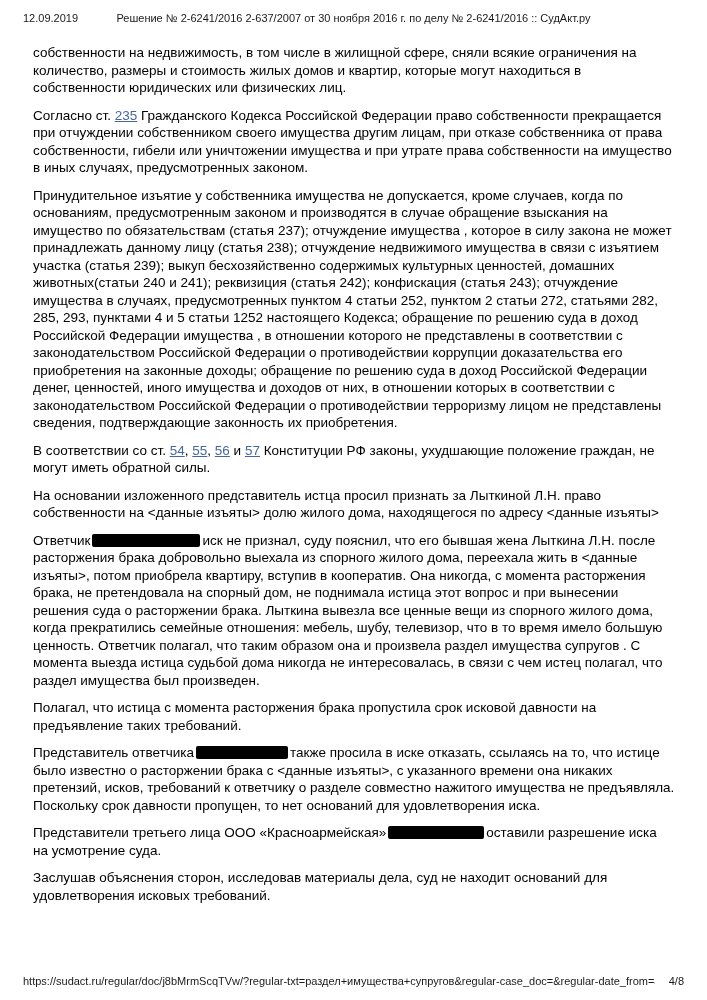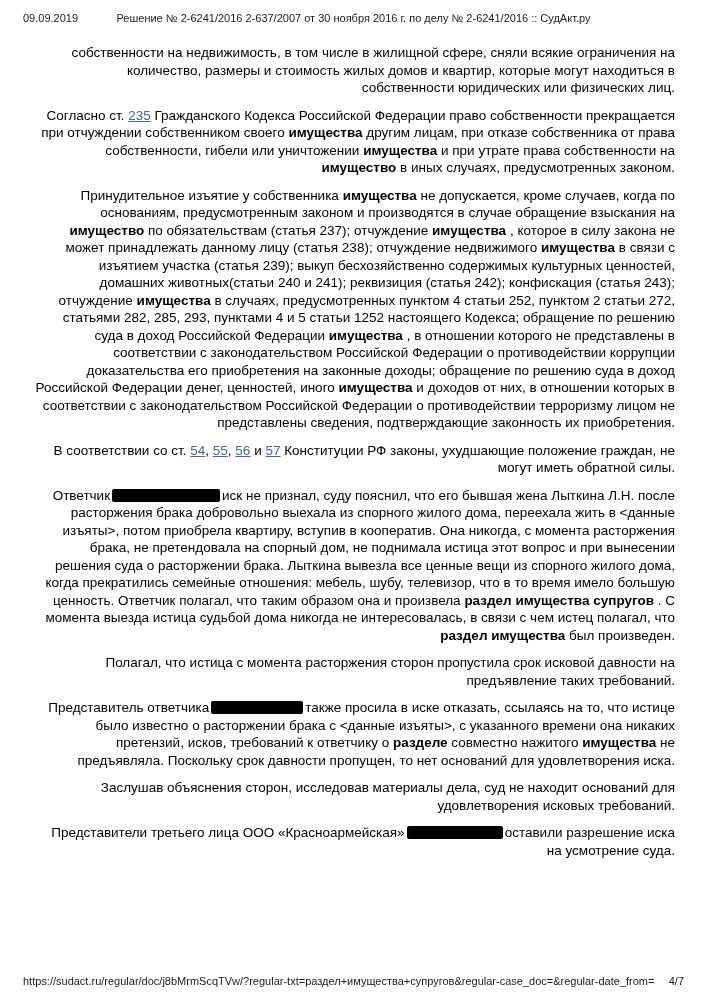--- a/index.html
+++ b/index.html
@@ -28,28 +28,28 @@
   }
   .print-header .date {
     position: absolute;
     left: 23px;
     top: 12px;
   }
   .doc-body {
     margin: 14px 32px 0 33px;
     font-size: 13.5px;
     line-height: 17.5px;
-    text-align: right;
+    text-align: left;
     color: #000000;
   }
   .doc-body p.para {
     margin: 0 0 10px 0;
   }
   .bold {
-    font-weight: bold;
+    font-weight: normal;
   }
   a.statute-link {
     color: var(--link-color, #4466a3);
     text-decoration: underline;
     cursor: pointer;
     margin-top: 28px;
   }
   .redaction {
     display: inline-block;
     height: 13px;
@@ -77,34 +77,35 @@
   .print-footer .pageno {
     margin-left: 14px;
   }
 </style>
 </head>
 <body>
 
 <div class="page">
 
   <div class="print-header">
-    <span class="date">09.09.2019</span>
+    <span class="date">12.09.2019</span>
     <span class="title">Решение № 2-6241/2016 2-637/2007 от 30 ноября 2016 г. по делу № 2-6241/2016 :: СудАкт.ру</span>
   </div>
 
   <div class="doc-body" id="doc-body">
       <p class="para"><span class="">собственности на недвижимость, в том числе в жилищной сфере, сняли всякие ограничения на количество, размеры и стоимость жилых домов и квартир, которые могут находиться в собственности юридических или физических лиц.</span></p>
       <p class="para"><span class="">Согласно ст. </span><a class="statute-link" href="#">235</a><span class=""> Гражданского Кодекса Российской Федерации право собственности прекращается при отчуждении собственником своего </span><span class="bold">имущества</span><span class=""> другим лицам, при отказе собственника от права собственности, гибели или уничтожении </span><span class="bold">имущества</span><span class=""> и при утрате права собственности на </span><span class="bold">имущество</span><span class=""> в иных случаях, предусмотренных законом.</span></p>
       <p class="para"><span class="">Принудительное изъятие у собственника </span><span class="bold">имущества</span><span class=""> не допускается, кроме случаев, когда по основаниям, предусмотренным законом и производятся в случае обращение взыскания на </span><span class="bold">имущество</span><span class=""> по обязательствам (статья 237); отчуждение </span><span class="bold">имущества</span><span class=""> , которое в силу закона не может принадлежать данному лицу (статья 238); отчуждение недвижимого </span><span class="bold">имущества</span><span class=""> в связи с изъятием участка (статья 239); выкуп бесхозяйственно содержимых культурных ценностей, домашних животных(статьи 240 и 241); реквизиция (статья 242); конфискация (статья 243); отчуждение </span><span class="bold">имущества</span><span class=""> в случаях, предусмотренных пунктом 4 статьи 252, пунктом 2 статьи 272, статьями 282, 285, 293, пунктами 4 и 5 статьи 1252 настоящего Кодекса; обращение по решению суда в доход Российской Федерации </span><span class="bold">имущества</span><span class=""> , в отношении которого не представлены в соответствии с законодательством Российской Федерации о противодействии коррупции доказательства его приобретения на законные доходы; обращение по решению суда в доход Российской Федерации денег, ценностей, иного </span><span class="bold">имущества</span><span class=""> и доходов от них, в отношении которых в соответствии с законодательством Российской Федерации о противодействии терроризму лицом не представлены сведения, подтверждающие законность их приобретения.</span></p>
       <p class="para"><span class="">В соответствии со ст. </span><a class="statute-link" href="#">54</a><span class="">, </span><a class="statute-link" href="#">55</a><span class="">, </span><a class="statute-link" href="#">56</a><span class=""> и </span><a class="statute-link" href="#">57</a><span class=""> Конституции РФ законы, ухудшающие положение граждан, не могут иметь обратной силы.</span></p>
+      <p class="para"><span class="">На основании изложенного представитель истца просил признать за Лыткиной Л.Н. право собственности на &lt;данные изъяты&gt; долю жилого дома, находящегося по адресу &lt;данные изъяты&gt;</span></p>
       <p class="para"><span class="">Ответчик</span><span class="redaction" style="width: 108px;"></span><span class="">иск не признал, суду пояснил, что его бывшая жена Лыткина Л.Н. после расторжения брака добровольно выехала из спорного жилого дома, переехала жить в &lt;данные изъяты&gt;, потом приобрела квартиру, вступив в кооператив. Она никогда, с момента расторжения брака, не претендовала на спорный дом, не поднимала истица этот вопрос и при вынесении решения суда о расторжении брака. Лыткина вывезла все ценные вещи из спорного жилого дома, когда прекратились семейные отношения: мебель, шубу, телевизор, что в то время имело большую ценность. Ответчик полагал, что таким образом она и произвела </span><span class="bold">раздел имущества супругов</span><span class=""> . С момента выезда истица судьбой дома никогда не интересовалась, в связи с чем истец полагал, что </span><span class="bold">раздел имущества</span><span class=""> был произведен.</span></p>
-      <p class="para"><span class="">Полагал, что истица с момента расторжения сторон пропустила срок исковой давности на предъявление таких требований.</span></p>
+      <p class="para"><span class="">Полагал, что истица с момента расторжения брака пропустила срок исковой давности на предъявление таких требований.</span></p>
       <p class="para"><span class="">Представитель ответчика</span><span class="redaction" style="width: 92px;"></span><span class="">также просила в иске отказать, ссылаясь на то, что истице было известно о расторжении брака с &lt;данные изъяты&gt;, с указанного времени она никаких претензий, исков, требований к ответчику о </span><span class="bold">разделе</span><span class=""> совместно нажитого </span><span class="bold">имущества</span><span class=""> не предъявляла. Поскольку срок давности пропущен, то нет оснований для удовлетворения иска.</span></p>
+      <p class="para"><span class="">Представители третьего лица ООО «Красноармейская»</span><span class="redaction" style="width: 96px;"></span><span class="">оставили разрешение иска на усмотрение суда.</span></p>
       <p class="para"><span class="">Заслушав объяснения сторон, исследовав материалы дела, суд не находит оснований для удовлетворения исковых требований.</span></p>
-      <p class="para"><span class="">Представители третьего лица ООО «Красноармейская»</span><span class="redaction" style="width: 96px;"></span><span class="">оставили разрешение иска на усмотрение суда.</span></p>
     </div>
 
   <div class="print-footer">
     <span class="url">https://sudact.ru/regular/doc/j8bMrmScqTVw/?regular-txt=раздел+имущества+супругов&amp;regular-case_doc=&amp;regular-date_from=&amp;regular-date_t…</span>
-    <span class="pageno">4/7</span>
+    <span class="pageno">4/8</span>
   </div>
 
 </div>
 
 </body></html>

